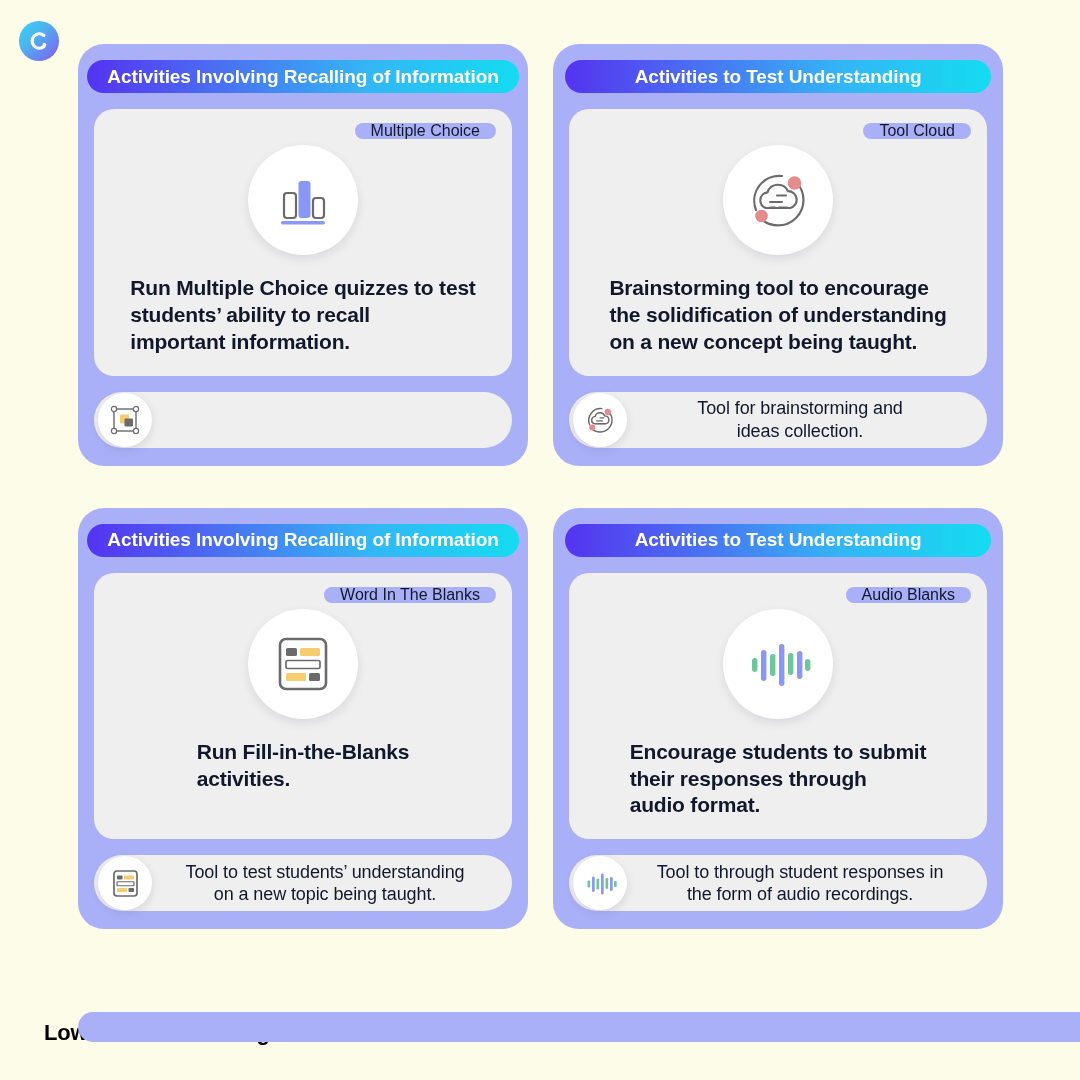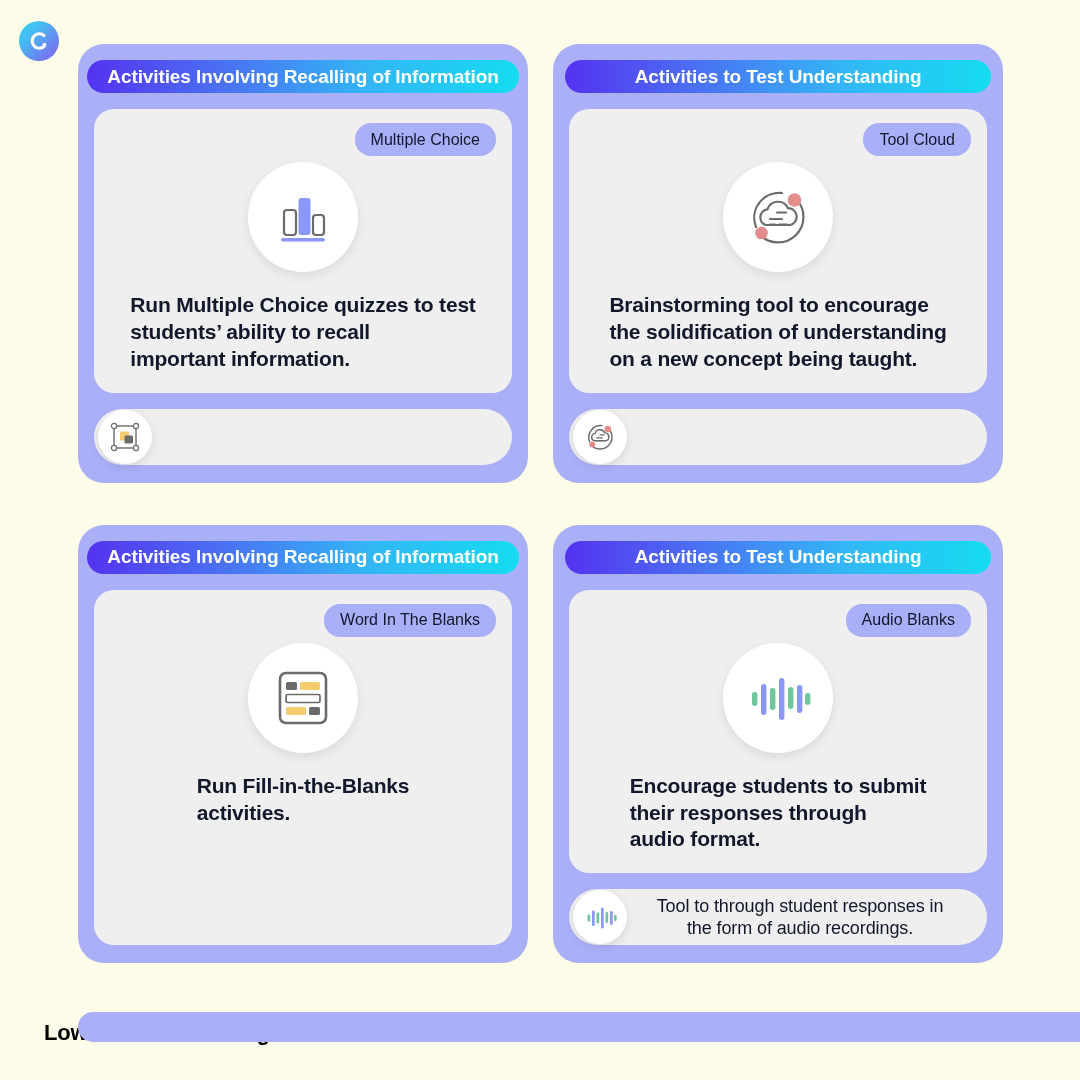--- a/index.html
+++ b/index.html
@@ -84,21 +84,21 @@
     display: flex;
     flex-direction: column;
     align-items: center;
   }
 
   .badge {
     align-self: flex-end;
     background: #a9b0f7;
     color: #12182b;
     border-radius: 16px;
-    height: 33px;
+    height: 16px;
     display: flex;
     align-items: center;
     padding: 0 16px;
     font-size: 16px;
     white-space: nowrap;
   }
 
   .icon-circle {
     width: 110px;
     height: 110px;
@@ -249,39 +249,55 @@
             <path d="M54 18 A25 25 0 1 1 18 54" fill="none" stroke="#6b6b6b" stroke-width="3" stroke-linecap="round"></path>
             <path d="M14 46 A25 25 0 0 1 40 12" fill="none" stroke="#6b6b6b" stroke-width="3" stroke-linecap="round"></path>
             <path d="M24 44 a8 8 0 0 1 1.5 -15.6 a11 11 0 0 1 20.5 -1.2 a8.5 8.5 0 0 1 2 16.8 z" fill="#ffffff" stroke="#6b6b6b" stroke-width="3" stroke-linejoin="round"></path>
             <line x1="29" y1="38" x2="41" y2="38" stroke="#6b6b6b" stroke-width="2.8" stroke-linecap="round"></line>
             <line x1="36" y1="31.5" x2="44" y2="31.5" stroke="#6b6b6b" stroke-width="2.8" stroke-linecap="round"></line>
             <line x1="29" y1="43.5" x2="45" y2="43.5" stroke="#6b6b6b" stroke-width="2.8" stroke-linecap="round"></line>
             <circle cx="52.5" cy="19" r="6.8" fill="#e48b8b"></circle>
             <circle cx="19.5" cy="52" r="6.3" fill="#e48b8b"></circle>
           </svg>
         </div>
+        <div class="tool-text">Tool for brainstorming and
+ideas collection.</div>
       </div>
     </div>
 
     <div class="card">
       <div class="card-header">Activities Involving Recalling of Information</div>
       <div class="panel">
         <div class="badge">Word In The Blanks</div>
         <div class="icon-circle">
           <svg width="62" height="62" viewBox="0 0 62 62">
             <rect x="8" y="6" width="46" height="50" rx="6" fill="none" stroke="#6b6b6b" stroke-width="2.6"></rect>
             <rect x="14" y="15" width="11" height="8" rx="1.6" fill="#6b6b6b"></rect>
             <rect x="28" y="15" width="20" height="8" rx="1.6" fill="#f5cd6e"></rect>
             <rect x="14" y="27.5" width="34" height="8" rx="1.6" fill="#ffffff" stroke="#6b6b6b" stroke-width="1.7"></rect>
             <rect x="14" y="40" width="20" height="8" rx="1.6" fill="#f5cd6e"></rect>
             <rect x="37" y="40" width="11" height="8" rx="1.6" fill="#6b6b6b"></rect>
           </svg>
         </div>
         <div class="panel-desc">Run Fill-in-the-Blanks
 activities.</div>
+      </div>
+      <div class="tool-strip">
+        <div class="tool-icon-circle">
+          <svg width="31" height="31" viewBox="0 0 62 62">
+            <rect x="8" y="6" width="46" height="50" rx="6" fill="none" stroke="#6b6b6b" stroke-width="3.4"></rect>
+            <rect x="14" y="15" width="11" height="8" rx="1.6" fill="#6b6b6b"></rect>
+            <rect x="28" y="15" width="20" height="8" rx="1.6" fill="#f5cd6e"></rect>
+            <rect x="14" y="27.5" width="34" height="8" rx="1.6" fill="#ffffff" stroke="#6b6b6b" stroke-width="2.4"></rect>
+            <rect x="14" y="40" width="20" height="8" rx="1.6" fill="#f5cd6e"></rect>
+            <rect x="37" y="40" width="11" height="8" rx="1.6" fill="#6b6b6b"></rect>
+          </svg>
+        </div>
+        <div class="tool-text">Tool to test students’ understanding
+on a new topic being taught.</div>
       </div>
     </div>
 
     <div class="card">
       <div class="card-header">Activities to Test Understanding</div>
       <div class="panel">
         <div class="badge">Audio Blanks</div>
         <div class="icon-circle">
           <svg width="66" height="66" viewBox="0 0 66 66">
             <rect x="7" y="27" width="5.4" height="14" rx="2.7" fill="#6ec69a"></rect>

